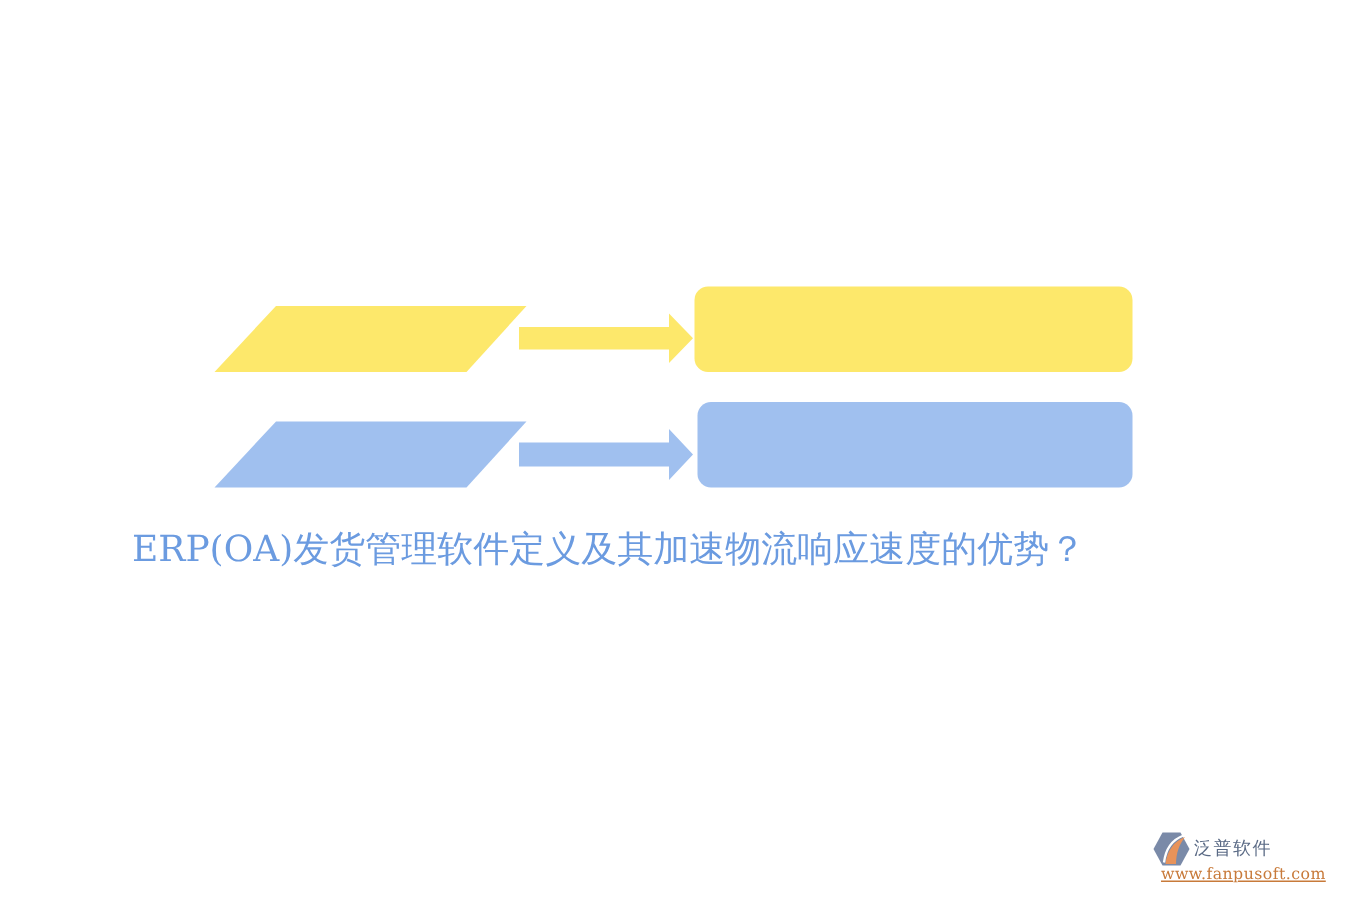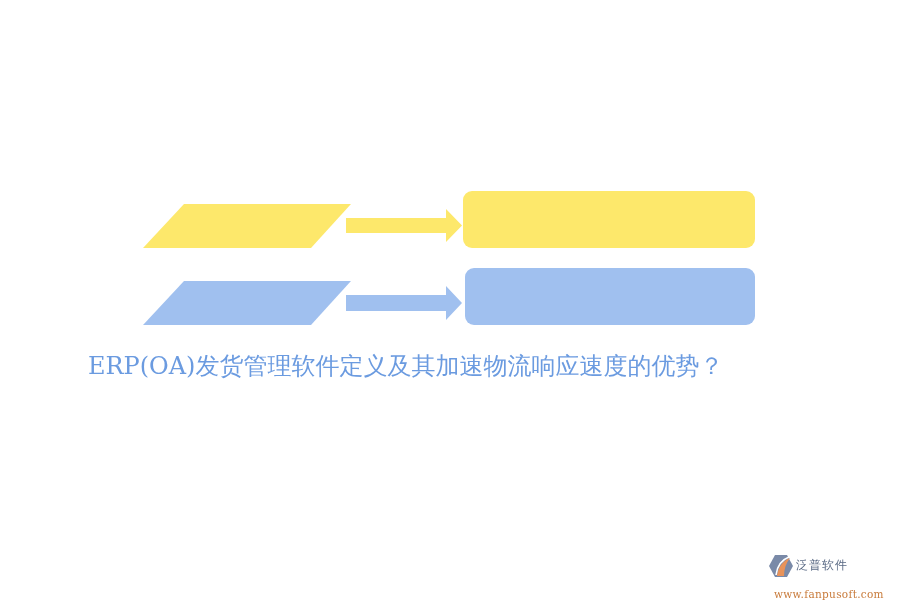--- a/index.html
+++ b/index.html
@@ -53,26 +53,27 @@
       top: 0px;
       font-family: "DejaVu Sans", sans-serif;
       font-size: 12px;
       line-height: 28px;
       white-space: nowrap;
       letter-spacing: 1px;
     }
     .logo-url {
       position: absolute;
       left: 8px;
-      top: 37px;
+      top: 26px;
       font-family: "DejaVu Serif", "Liberation Serif", serif;
       font-size: 10.5px;
       line-height: 13px;
       white-space: nowrap;
       letter-spacing: 0.3px;
+      text-decoration: underline;
     }
   </style>
 </head>
 <body>
 
 <svg class="diagram-svg" viewBox="0 0 900 600" xmlns="http://www.w3.org/2000/svg">
   <g>
     <polygon id="para-1" points="184,204 351,204 311,248 143,248" fill="#fde86b"></polygon>
     <polygon id="arrow-1" points="346,218 446,218 446,209 462,225.5 446,242 446,233 346,233" fill="#fde86b"></polygon>
     <rect id="box-1" x="463" y="191" width="292" height="57" rx="9" fill="#fde86b"></rect>

